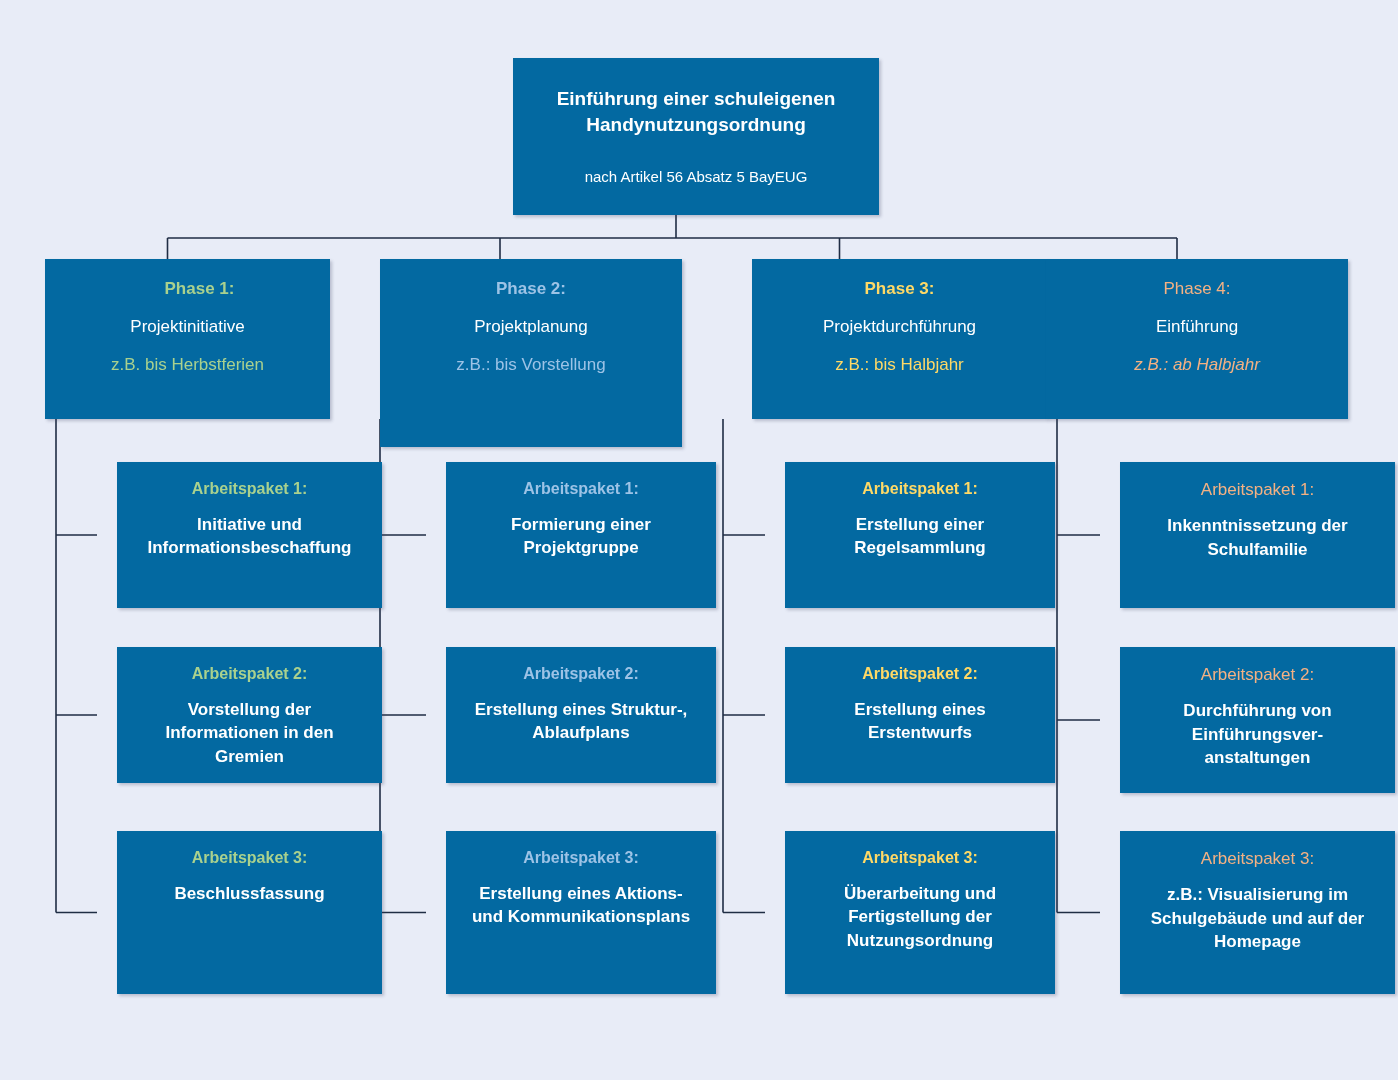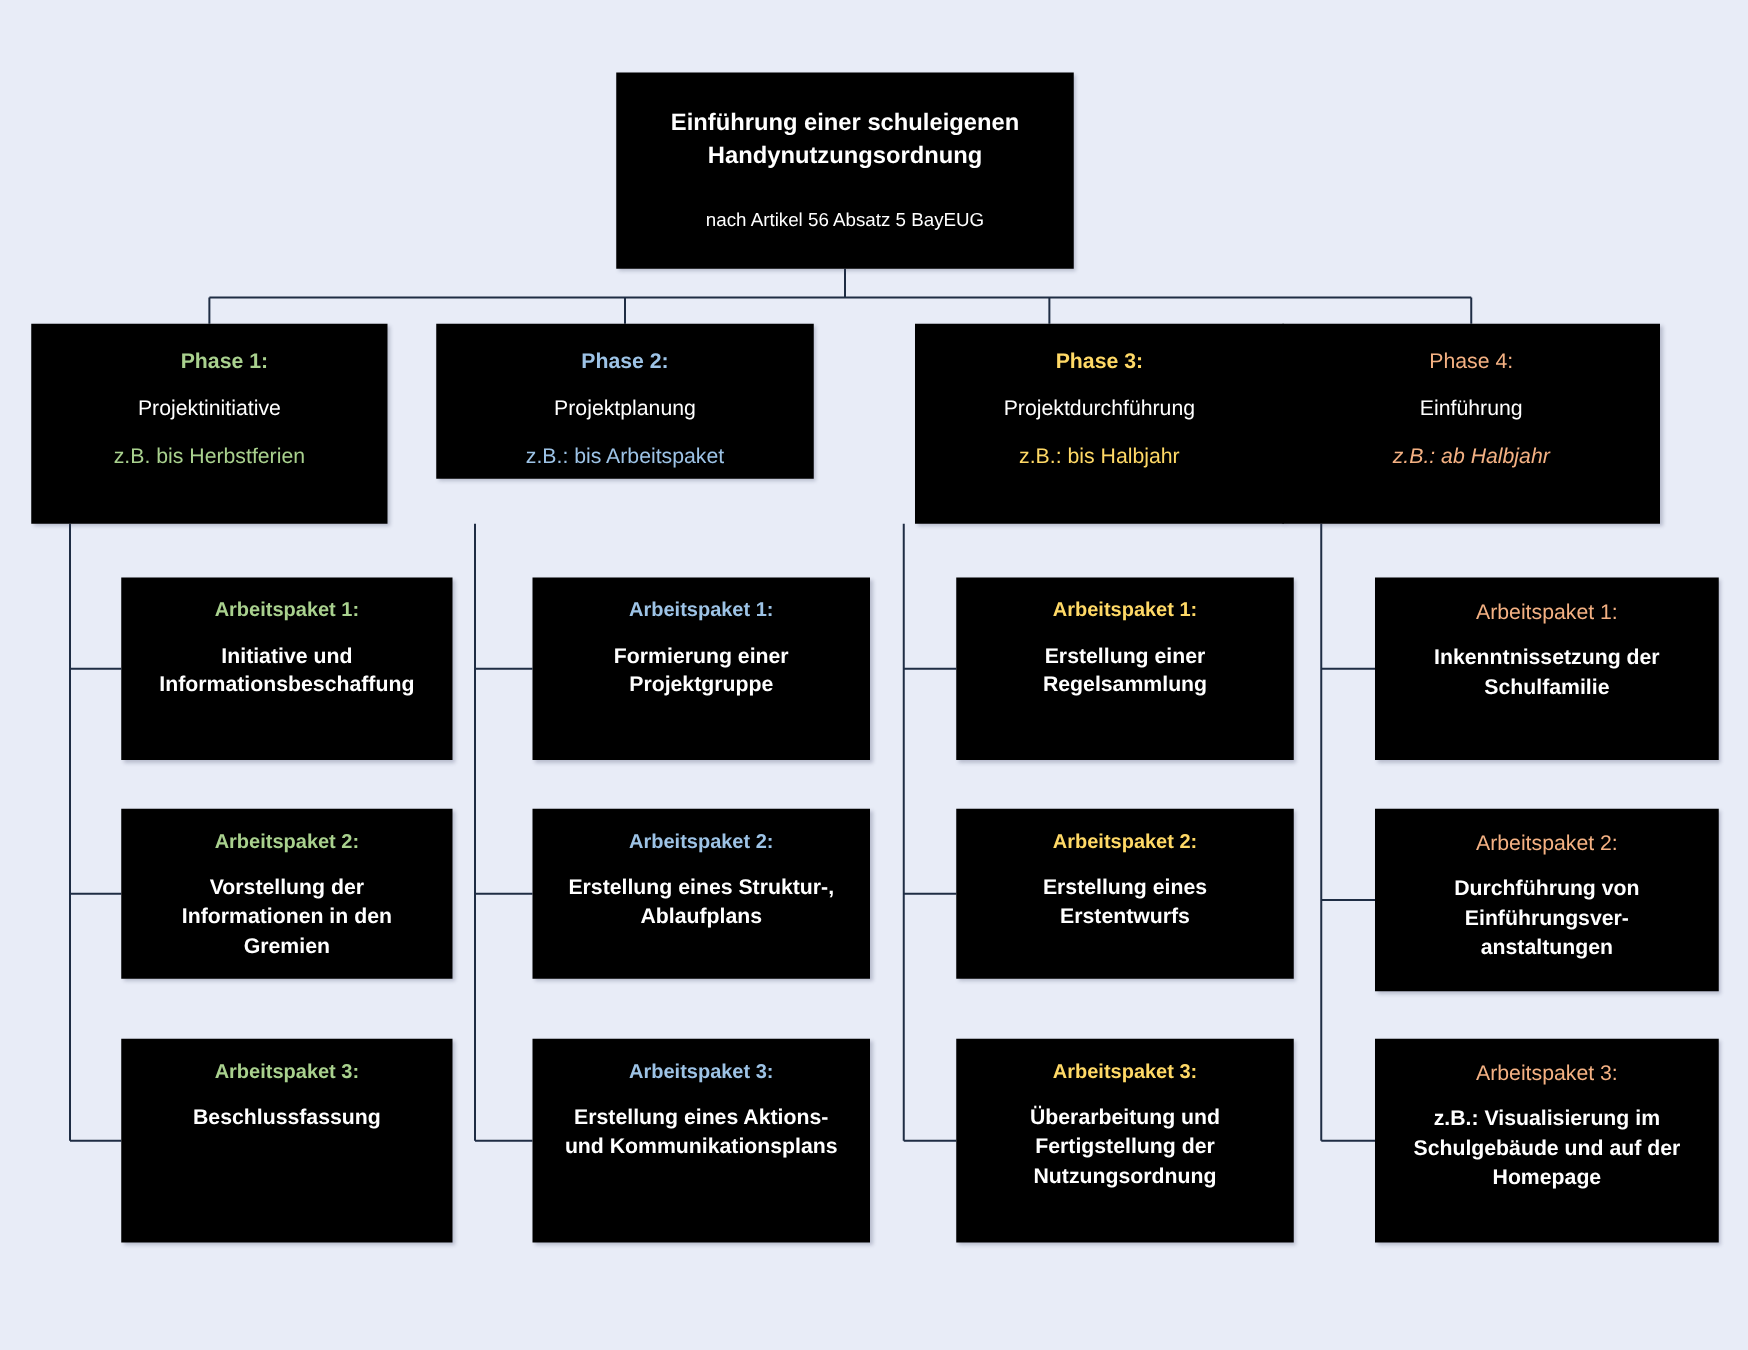--- a/index.html
+++ b/index.html
@@ -24,26 +24,27 @@
     position: absolute;
     left: 0;
     top: 0;
     width: 1398px;
     height: 1080px;
     pointer-events: none;
   }
   .box {
     position: absolute;
     box-sizing: border-box;
-    background: #000000;
+    background: #0369a1;
     color: #ffffff;
     text-align: center;
     box-shadow: 2px 2px 3px rgba(60,70,100,0.28);
     display: block;
     overflow: hidden;
+    margin-left: 20px;
   }
   .title-box {
     padding-top: 28px;
   }
   .title-main {
     font-size: 19px;
     font-weight: bold;
     line-height: 1.38;
     color: #ffffff;
     white-space: pre-line;
@@ -148,24 +149,24 @@
     <div class="wp-label" style="color: rgb(169, 209, 142);">Arbeitspaket 2:</div>
     <div class="wp-text">Vorstellung der
 Informationen  in den
 Gremien</div>
   </div>
   <div class="box wp-box" id="wp-box-0-2" style="left: 97px; top: 831px; width: 265px; height: 163px;">
     <div class="wp-label" style="color: rgb(169, 209, 142);">Arbeitspaket 3:</div>
     <div class="wp-text">Beschlussfassung</div>
   </div>
 
-  <div class="box phase-box" id="phase-box-1" style="left: 349px; top: 259px; width: 302px; height: 124px;">
+  <div class="box phase-box" id="phase-box-1" style="left: 360px; top: 259px; width: 302px; height: 188px;">
     <div class="phase-label" style="color: rgb(157, 195, 230);">Phase 2:</div>
     <div class="phase-name">Projektplanung</div>
-    <div class="phase-time" style="color: rgb(157, 195, 230);">z.B.: bis Arbeitspaket</div>
+    <div class="phase-time" style="color: rgb(157, 195, 230);">z.B.: bis Vorstellung</div>
   </div>
   <div class="box wp-box" id="wp-box-1-0" style="left: 426px; top: 462px; width: 270px; height: 146px;">
     <div class="wp-label" style="color: rgb(157, 195, 230);">Arbeitspaket 1:</div>
     <div class="wp-text">Formierung einer
 Projektgruppe</div>
   </div>
   <div class="box wp-box" id="wp-box-1-1" style="left: 426px; top: 647px; width: 270px; height: 136px;">
     <div class="wp-label" style="color: rgb(157, 195, 230);">Arbeitspaket 2:</div>
     <div class="wp-text">Erstellung eines Struktur-,
 Ablaufplans</div>

